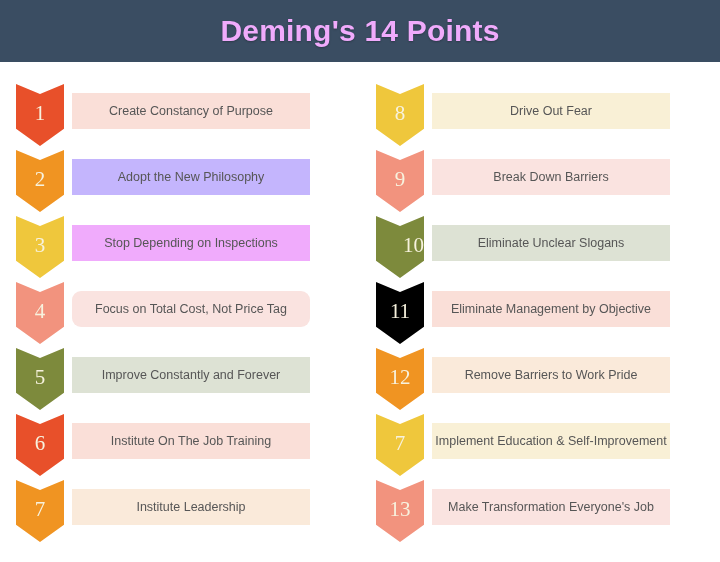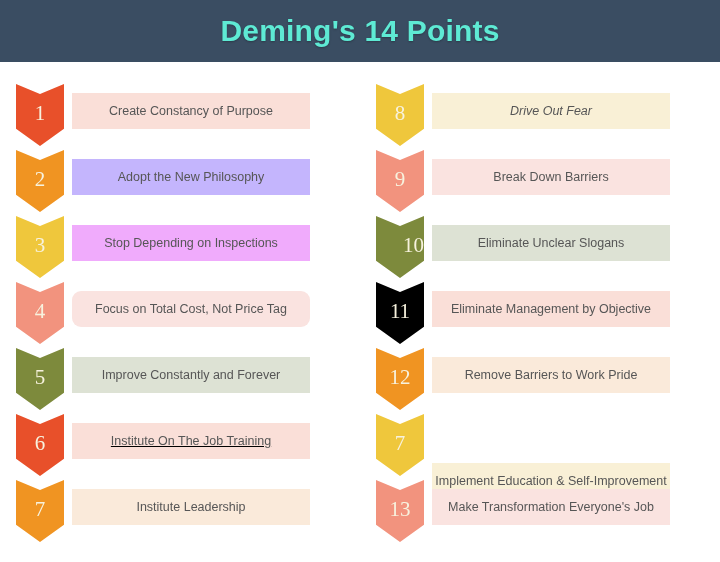--- a/index.html
+++ b/index.html
@@ -27,21 +27,21 @@
     left: 0;
     top: 0;
     width: 720px;
     height: 62px;
     background: #3a4d62;
     display: flex;
     align-items: center;
     justify-content: center;
   }
   .header-title {
-    color: #5eead4;
+    color: #f0abfc;
     font-size: 30px;
     font-weight: bold;
     letter-spacing: 0.2px;
     font-family: "Liberation Sans", sans-serif;
     text-shadow: 0 1px 2px rgba(0,0,0,0.25);
   }
 
   
   .columns {
     position: absolute;
@@ -156,39 +156,39 @@
             <span class="chevron-number">5</span>
           </div>
           <div class="label-bar" style="background: rgb(221, 226, 212);">
             <span class="label-text">Improve Constantly and Forever</span>
           </div>
         </div>
         <div class="point-row" style="top: 352px;">
           <div class="chevron" style="background: rgb(232, 80, 42);">
             <span class="chevron-number">6</span>
           </div>
-          <div class="label-bar" style="background: rgb(250, 223, 216); text-decoration: underline;">
+          <div class="label-bar" style="background: rgb(250, 223, 216);">
             <span class="label-text">Institute On The Job Training</span>
           </div>
         </div>
         <div class="point-row" style="top: 418px;">
           <div class="chevron" style="background: rgb(240, 148, 34);">
             <span class="chevron-number">7</span>
           </div>
           <div class="label-bar" style="background: rgb(250, 234, 218);">
             <span class="label-text">Institute Leadership</span>
           </div>
         </div>
       </div>
     <div class="column right">
         <div class="point-row" style="top: 22px;">
           <div class="chevron" style="background: rgb(239, 199, 60);">
             <span class="chevron-number">8</span>
           </div>
-          <div class="label-bar" style="background: rgb(249, 240, 214); font-style: italic;">
+          <div class="label-bar" style="background: rgb(249, 240, 214);">
             <span class="label-text">Drive Out Fear</span>
           </div>
         </div>
         <div class="point-row" style="top: 88px;">
           <div class="chevron" style="background: rgb(242, 147, 126);">
             <span class="chevron-number">9</span>
           </div>
           <div class="label-bar" style="background: rgb(250, 227, 224);">
             <span class="label-text">Break Down Barriers</span>
           </div>
@@ -214,21 +214,21 @@
             <span class="chevron-number">12</span>
           </div>
           <div class="label-bar" style="background: rgb(250, 234, 218);">
             <span class="label-text">Remove Barriers to Work Pride</span>
           </div>
         </div>
         <div class="point-row" style="top: 352px;">
           <div class="chevron" style="background: rgb(239, 199, 60);">
             <span class="chevron-number">7</span>
           </div>
-          <div class="label-bar" style="background: rgb(249, 240, 214); margin-top: 40px;">
+          <div class="label-bar" style="background: rgb(249, 240, 214);">
             <span class="label-text">Implement Education &amp; Self-Improvement</span>
           </div>
         </div>
         <div class="point-row" style="top: 418px;">
           <div class="chevron" style="background: rgb(242, 147, 126);">
             <span class="chevron-number">13</span>
           </div>
           <div class="label-bar" style="background: rgb(250, 227, 224);">
             <span class="label-text">Make Transformation Everyone's Job</span>
           </div>

